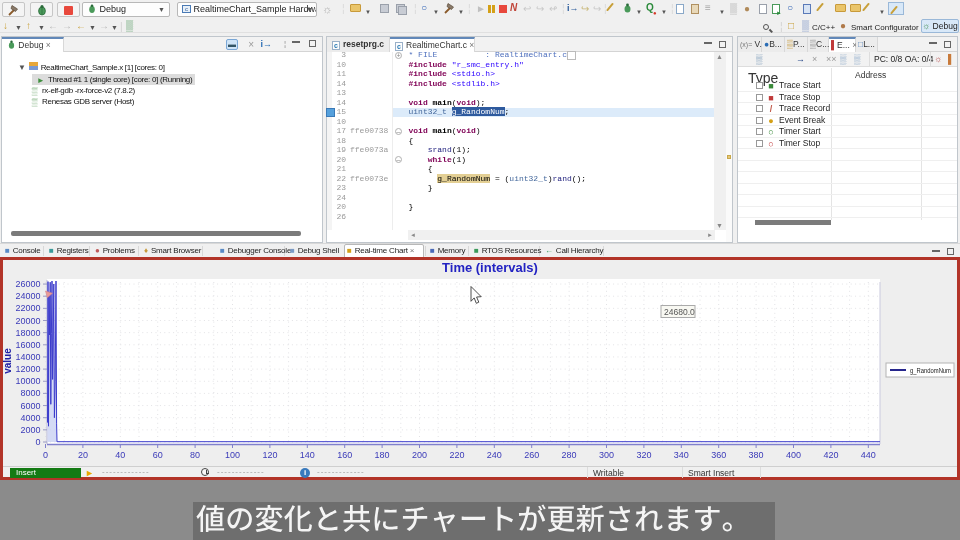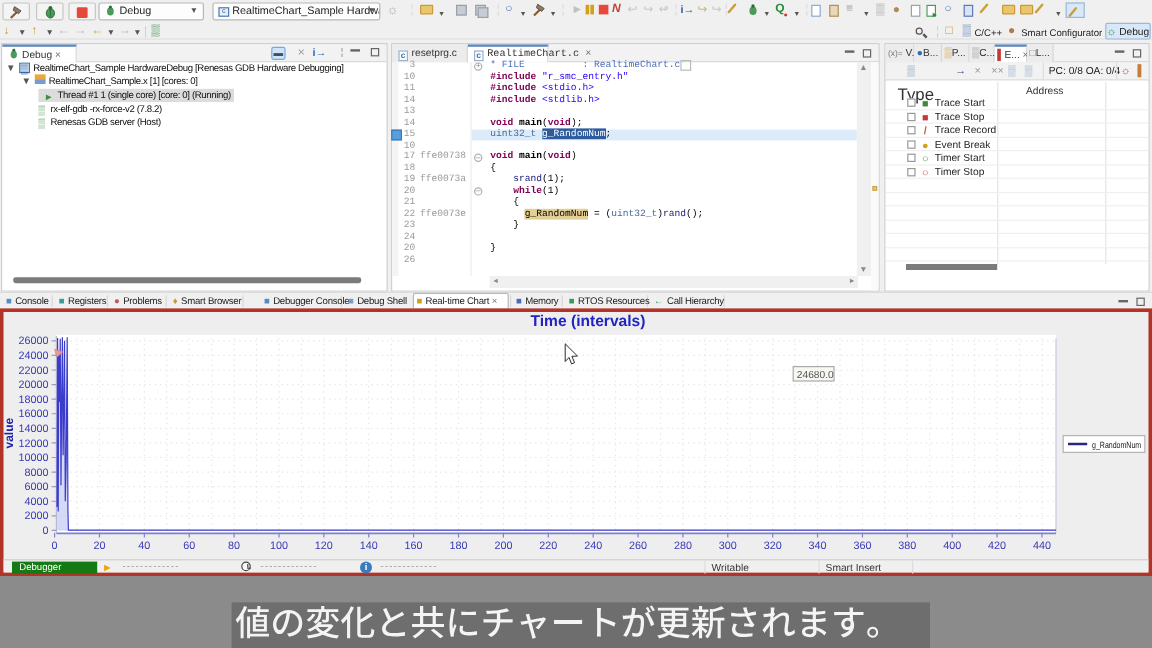--- a/index.html
+++ b/index.html
@@ -163,33 +163,32 @@
           <circle cx="4.5" cy="1.8" r="1.2" fill="#2a6a3a"></circle>
         </svg> Debug <span style="color:#777;">×</span></div>
     <span style="position:absolute;right:84px;top:2px;width:12px;height:11px;background:#cfe4f7;border:1px solid #7aa7d6;border-radius:2px;font-size:8px;line-height:10px;text-align:center;color:#356;">▬</span>
     <span style="position:absolute;right:68px;top:2px;color:#9a9a9a;font-size:10px;">×</span>
     <span style="position:absolute;right:50px;top:2px;color:#2a6db5;font-size:9px;font-weight:bold;">i→</span>
     <span style="position:absolute;right:36px;top:2px;color:#888;font-size:8px;">¦</span>
     <span style="position:absolute;right:22px;top:4px;width:8px;height:2px;background:#666;"></span>
     <span style="position:absolute;right:6px;top:3px;width:7px;height:7px;border:1px solid #666;"></span>
   </div>
   <div style="position:absolute;left:0;top:15px;right:0;bottom:0;background:#fff;overflow:hidden;">
-    <div class="treerow" style="top:-1px;left:3px;"><span style="color:#555;">▼</span><span class="ticon" style="background:#dce9f7;border:1px solid #3f6fad;color:#1a4d8f;">▒</span>RealtimeChart_Sample HardwareDebug [Renesas GDB Hardware Debugging]</div>
     <div class="treerow" style="top:10.3px;left:16px;"><span style="color:#555;">▼</span><span class="ticon"><span style="display:block;width:9px;height:4px;background:#e8a83a;"></span><span style="display:block;width:9px;height:4px;background:#7a9ad4;"></span></span>RealtimeChart_Sample.x [1] [cores: 0]</div>
     <div class="treerow" style="top:21.7px;left:30px;"><span style="background:#dcdcdc;padding:1px 3px 1px 1px;"><span class="ticon" style="color:#3f8f3f;">►</span>Thread #1 1 (single core) [core: 0] (Running)</span></div>
     <div class="treerow" style="top:33.3px;left:25px;"><span class="ticon" style="color:#5a9a5a;">▒</span>rx-elf-gdb -rx-force-v2 (7.8.2)</div>
     <div class="treerow" style="top:44.4px;left:25px;"><span class="ticon" style="color:#5a9a5a;">▒</span>Renesas GDB server (Host)</div>
     <div style="position:absolute;left:9px;top:179px;width:290px;height:5px;background:#7b7b7b;border-radius:2px;"></div>
   </div>
 </div>
 
 <div class="abs" id="editor">
   <div class="tabbar">
-    <div class="tab" style="left:0;width:63px;"><span class="cfic"></span>resetprg.c</div>
-    <div class="tab active" style="left:63px;width:67px;font-family:Liberation Mono, monospace;"><span class="cfic"></span>RealtimeChart.c <span style="color:#777;">×</span></div>
+    <div class="tab" style="left:0;width:63px;font-weight:bold;"><span class="cfic"></span>resetprg.c</div>
+    <div class="tab active" style="left:63px;width:85px;"><span class="cfic"></span>RealtimeChart.c <span style="color:#777;">×</span></div>
     <span style="position:absolute;right:20px;top:5px;width:8px;height:2px;background:#666;"></span>
     <span style="position:absolute;right:6px;top:4px;width:7px;height:7px;border:1px solid #666;"></span>
   </div>
   <div style="position:absolute;left:0;top:15px;right:0;bottom:0;background:#fff;" id="edbody">
 
     <div style="position:absolute;left:66px;top:55.5px;width:321px;height:9.5px;background:#dcebfa;"></div>
 
     <div style="position:absolute;left:65px;top:0;width:1px;height:178px;background:#ededed;"></div>
     <div style="position:absolute;left:0px;top:0;width:5px;height:178px;background:#f4f4f4;"></div>
     <div id="codelines">
@@ -469,21 +468,21 @@
     <line x1="887" y1="110" x2="903" y2="110" stroke="#26268c" stroke-width="2"></line>
     <text x="907" y="113" font-size="7.5" fill="#222" textLength="41" lengthAdjust="spacingAndGlyphs">g_RandomNum</text>
 
     <text x="8" y="101" font-size="10" font-weight="bold" fill="#2222a6" transform="rotate(-90 8 101)" text-anchor="middle">value</text>
 
     <path d="M 468 26.5 l 0 14.8 l 3.2 -3.4 l 2.1 5.4 l 2.5 -1.1 l -2.2 -5.2 l 4.6 -0.3 z" fill="#fdfdfd" stroke="#222" stroke-width="0.8"></path>
   </svg>
   <div id="charttitle">Time (intervals)</div>
 
   <div style="position:absolute;left:0;top:206px;width:954px;height:11px;background:#f0f0f0;border-top:1px solid #cfcfcf;">
-    <div style="position:absolute;left:7px;top:1px;width:71px;height:10px;background:#147a14;color:#fff;font-size:8px;line-height:10px;text-align:left;padding-left:6px;box-sizing:border-box;">Debugger</div>
+    <div style="position:absolute;left:7px;top:1px;width:71px;height:10px;background:#147a14;color:#fff;font-size:8px;line-height:10px;text-align:left;padding-left:6px;box-sizing:border-box;">Insert</div>
     <div style="position:absolute;left:82px;top:1px;font-size:9px;color:#e8a800;">►</div>
     <div style="position:absolute;left:99px;top:0px;font-size:8px;color:#999;letter-spacing:1px;">-------------</div>
     <div style="position:absolute;left:198px;top:1px;width:8px;height:8px;border:1px solid #444;border-radius:50%;background:#f8f8f8;">
         <span style="position:absolute;left:3.5px;top:1px;width:1px;height:3px;background:#444;"></span>
         <span style="position:absolute;left:3.5px;top:3.5px;width:3px;height:1px;background:#444;"></span>
       </div>
     <div style="position:absolute;left:214px;top:0px;font-size:8px;color:#999;letter-spacing:1px;">-------------</div>
     <div style="position:absolute;left:297px;top:0.5px;width:10px;height:10px;border-radius:50%;background:#3a7abd;color:#fff;font-size:8px;line-height:10px;text-align:center;font-weight:bold;">i</div>
     <div style="position:absolute;left:314px;top:0px;font-size:8px;color:#999;letter-spacing:1px;">-------------</div>
     <div style="position:absolute;left:584px;top:0;width:1px;height:11px;background:#dcdcdc;"></div>

